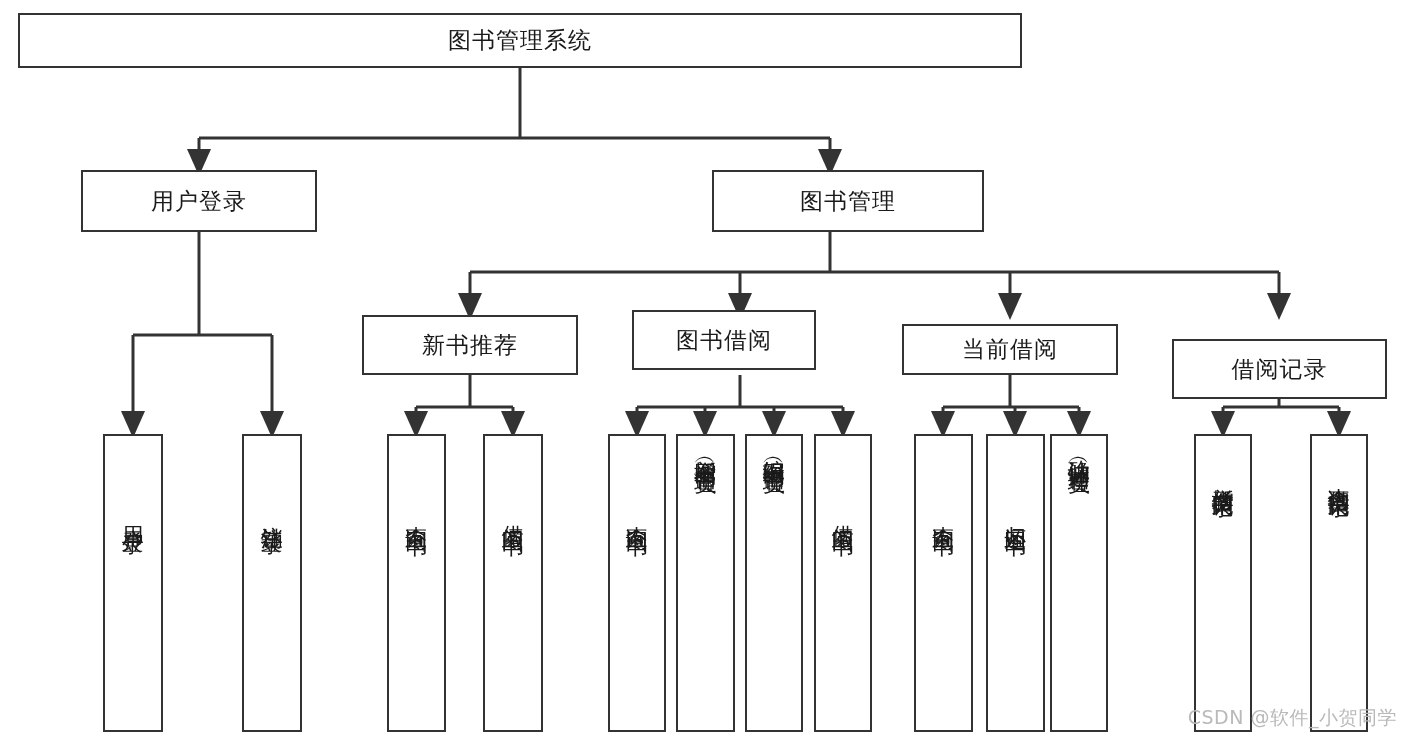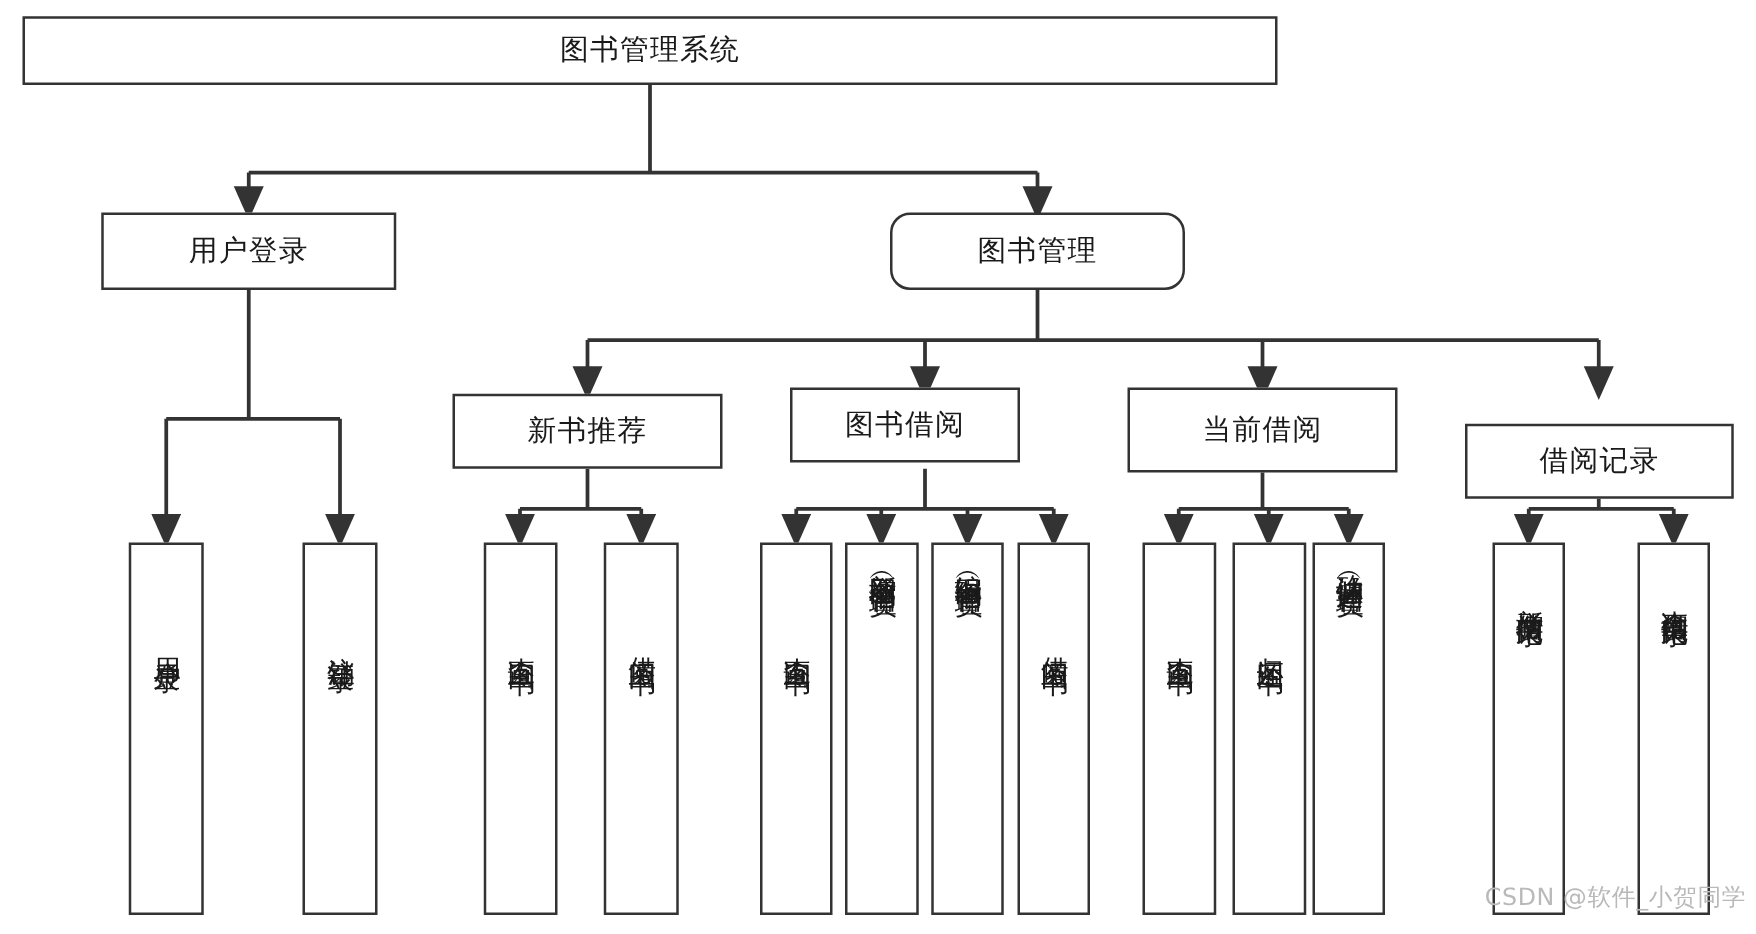--- a/index.html
+++ b/index.html
@@ -127,33 +127,33 @@
   </svg>
 
   <div class="node horizontal" style="left:18px; top:13px; width:1004px; height:55px;">
     <span>图书管理系统</span>
   </div>
 
   <div class="node horizontal" style="left:81px; top:170px; width:236px; height:62px;">
     <span>用户登录</span>
   </div>
 
-  <div class="node horizontal" style="left:712px; top:170px; width:236px; height:62px;border-radius:16px;">
+  <div class="node horizontal" style="left:712px; top:170px; width:272px; height:62px;">
     <span>图书管理</span>
   </div>
 
   <div class="node horizontal" style="left:362px; top:315px; width:216px; height:60px;">
     <span>新书推荐</span>
   </div>
 
   <div class="node horizontal" style="left:632px; top:310px; width:184px; height:60px;">
     <span>图书借阅</span>
   </div>
 
-  <div class="node horizontal" style="left:902px; top:310px; width:216px; height:68px;">
+  <div class="node horizontal" style="left:902px; top:324px; width:216px; height:51px;">
     <span>当前借阅</span>
   </div>
 
   <div class="node horizontal" style="left:1172px; top:315px; width:215px; height:60px;margin-top:24px;">
     <span>借阅记录</span>
   </div>
 
   <div class="node vertical" style="left:103px; top:434px; width:60px; height:298px; padding-top:72px;">
     <span class="vtext">用户登录</span>
   </div>

